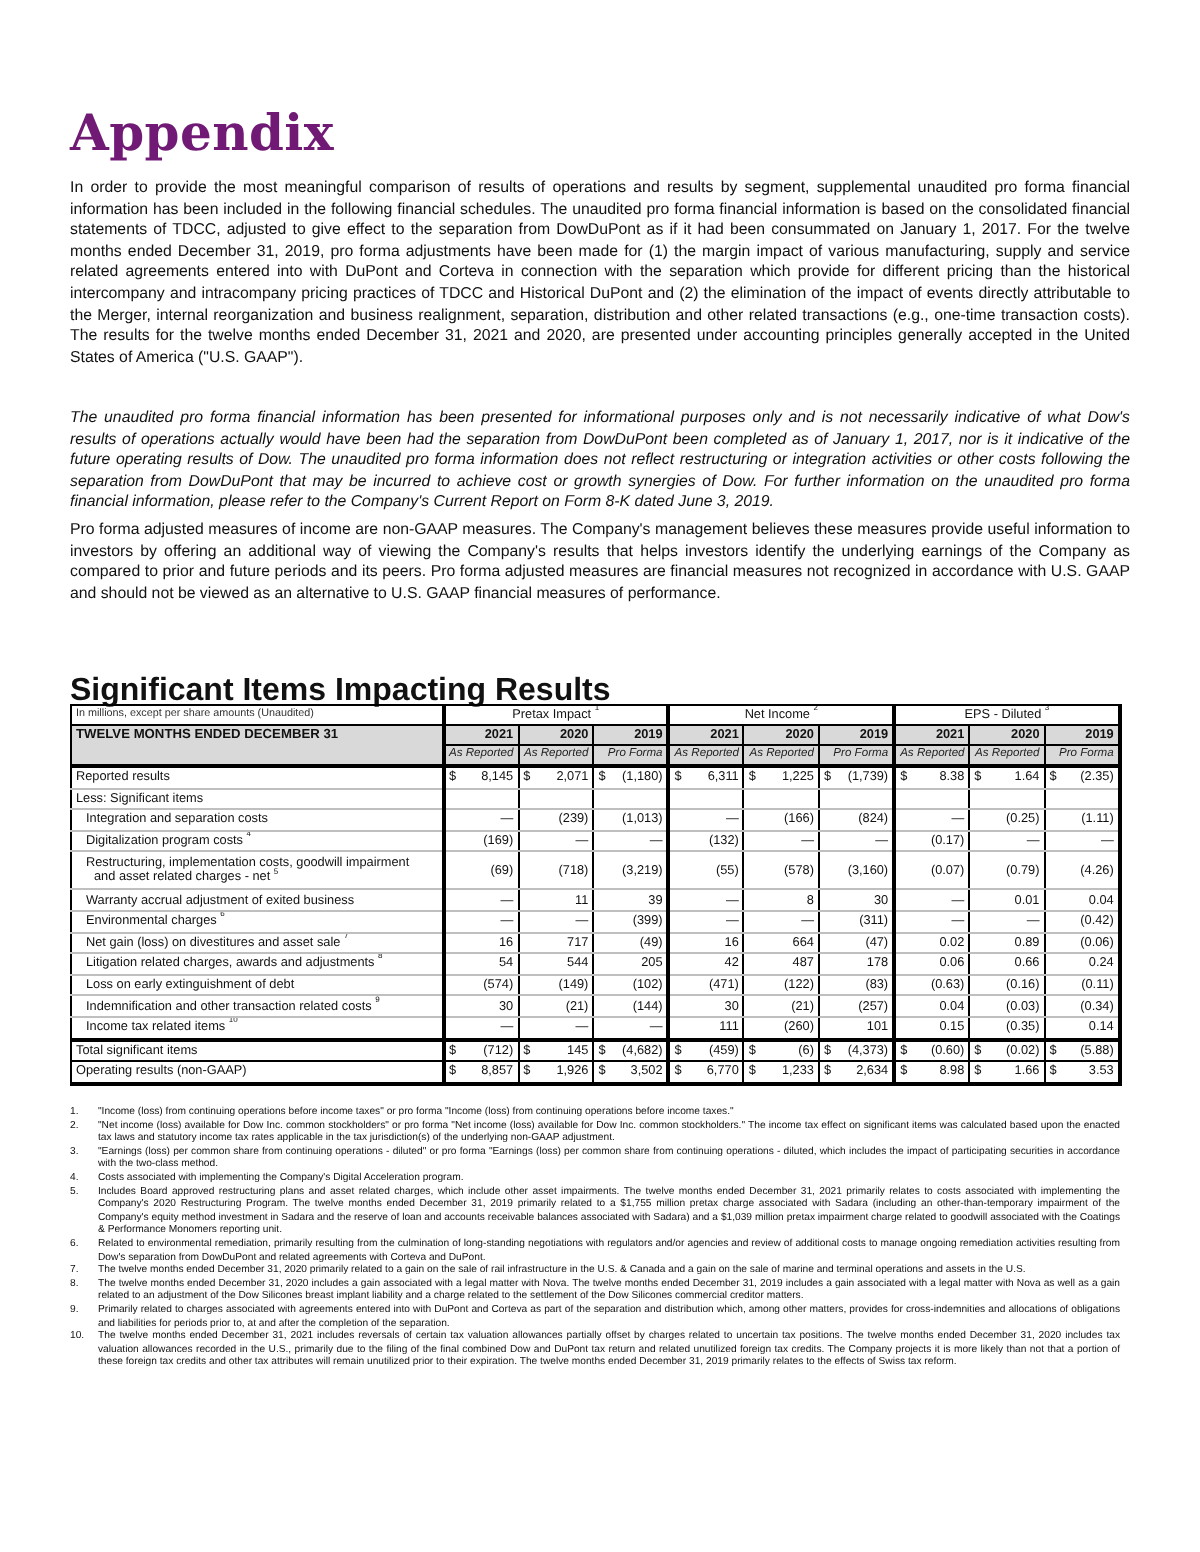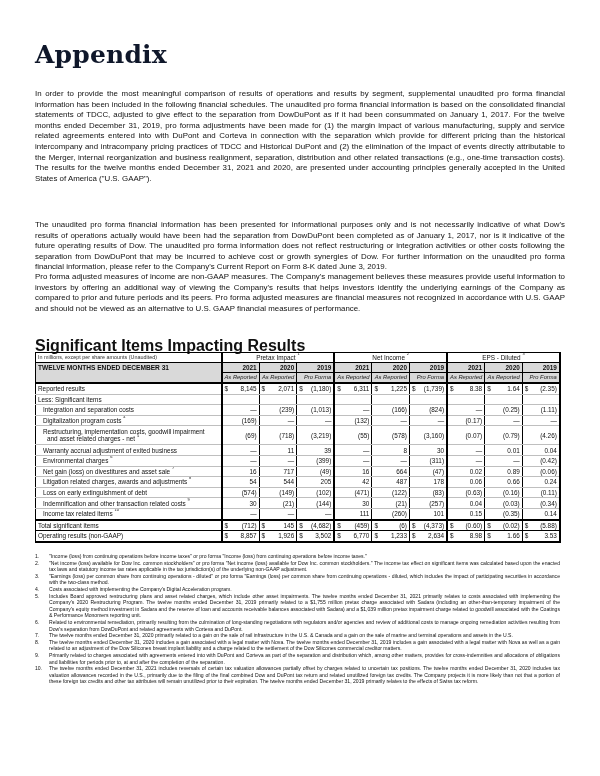--- a/index.html
+++ b/index.html
@@ -2,31 +2,31 @@
 <html><head>
 <meta charset="utf-8">
 <style>
   html, body { margin: 0; padding: 0; background: #ffffff; }
   body {
     width: 600px; height: 776px; overflow: hidden; position: relative;
     font-family: "Liberation Sans", sans-serif; color: #111;
   }
   .page { position: absolute; left: 35px; top: 0; width: 530px; }
   .title {
-    position: absolute; left: 0; top: 40px;
+    position: absolute; left: 0; top: 52px;
     font-family: "DejaVu Serif", serif; font-weight: bold;
-    font-size: 25px; color: #0f172a; letter-spacing: 0.2px; margin: 0;
+    font-size: 25px; color: #701a75; letter-spacing: 0.2px; margin: 0;
   }
   .para {
     position: absolute; left: 0; width: 530px;
     font-size: 7.9px; line-height: 10.6px; text-align: justify; margin: 0;
   }
   #p1 { top: 89px; }
-  #p2 { top: 220px; }
-  #p3 { top: 272px; }
+  #p2 { top: 204px; font-style: italic; }
+  #p3 { top: 260px; }
   .section-title {
     position: absolute; left: 0; top: 337px; margin: 0;
     font-size: 16px; font-weight: bold; color: #111;
   }
   table.sig {
     position: absolute; left: 0; top: 352px; width: 525px;
     border-collapse: collapse; table-layout: fixed;
     font-size: 6.4px; line-height: 9px;
   }
   table.sig td, table.sig th {

